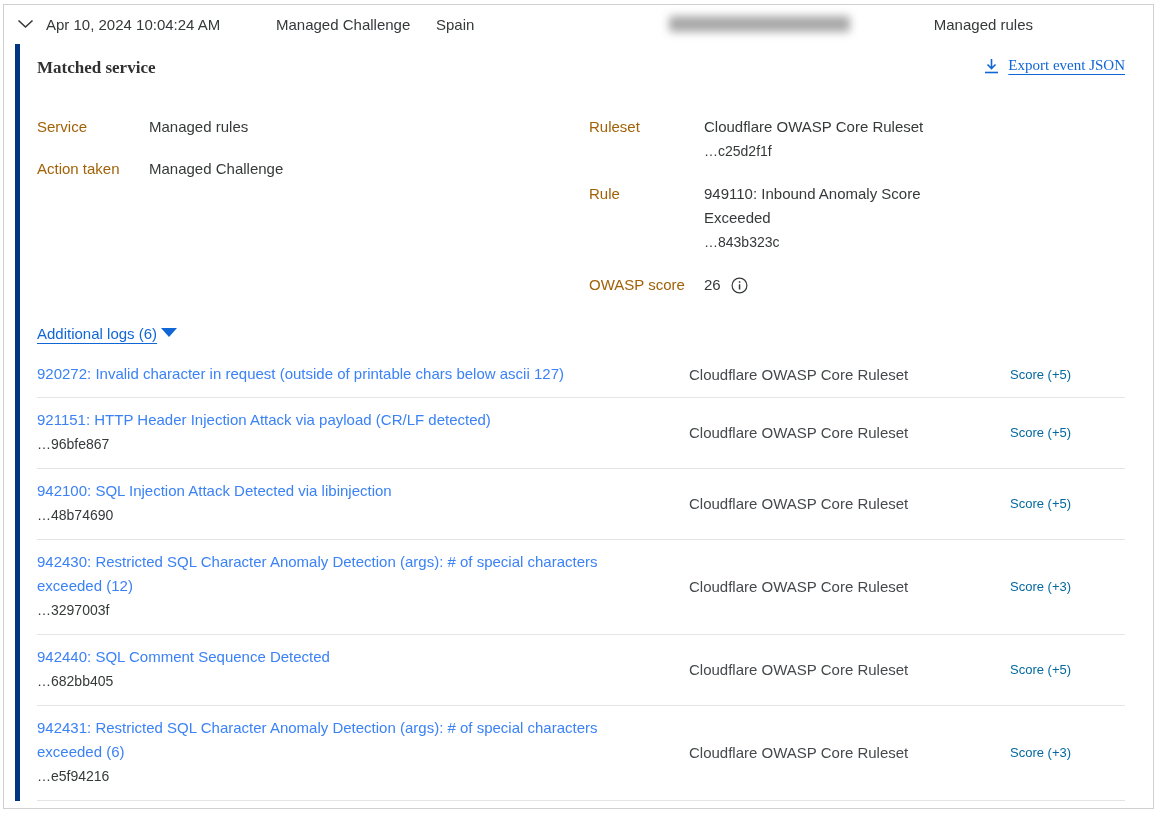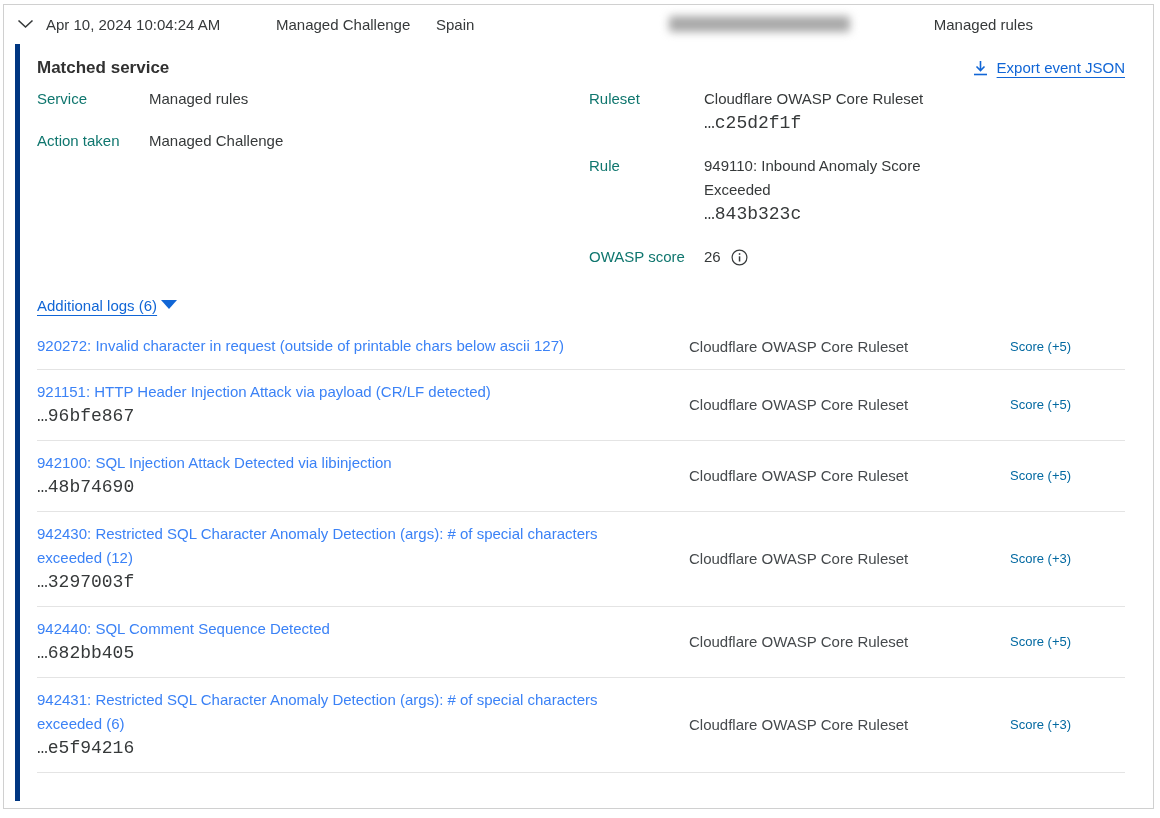--- a/index.html
+++ b/index.html
@@ -47,50 +47,51 @@
   }
   .accent-bar {
     position: absolute;
     left: 11px; top: 1px; bottom: 8px;
     width: 5px;
     background: #003681;
   }
   .panel-head {
     display: flex;
     justify-content: space-between;
-    align-items: center;
-    margin-bottom: 9px;
+    align-items: flex-start;
+    margin-bottom: 37px;
+    font-family: Liberation Serif, serif;
   }
   .panel-title { font-size: 17px; font-weight: 700; color: #313131; padding-top: 3px; }
   .export-link {
     display: flex; align-items: center; gap: 9px;
     font-size: 15px;
     color: #1166d6;
     cursor: pointer;
     text-decoration: none;
     padding-top: 2px;
   }
   .export-text { text-decoration: underline; text-underline-offset: 4px; }
 
   .fields-area { display: flex; }
   .fields-col-left  { width: 552px; }
   .fields-col-right { flex: 1; }
   .field-row { display: flex; margin-bottom: 18px; }
   .field-row:last-child { margin-bottom: 0; }
   .field-label {
-    color: #0f766e;
+    color: #a16207;
     font-size: 15px;
     line-height: 24px;
   }
   .fields-col-left  .field-label { width: 112px; }
   .fields-col-right .field-label { width: 115px; }
   .field-value { font-size: 15px; line-height: 24px; color: #36393a; max-width: 238px; }
   .mono {
-    font-family: Liberation Mono, monospace;
-    font-size: 18px;
+    font-family: Liberation Sans, sans-serif;
+    font-size: 14px;
     line-height: 25px;
     color: #36393a;
   }
   .owasp-value { display: flex; align-items: center; gap: 10px; }
 
   
   .addlogs-row { margin-top: 28px; display: flex; align-items: center; }
   .addlogs-link {
     font-size: 15px;
     color: #1166d6;

